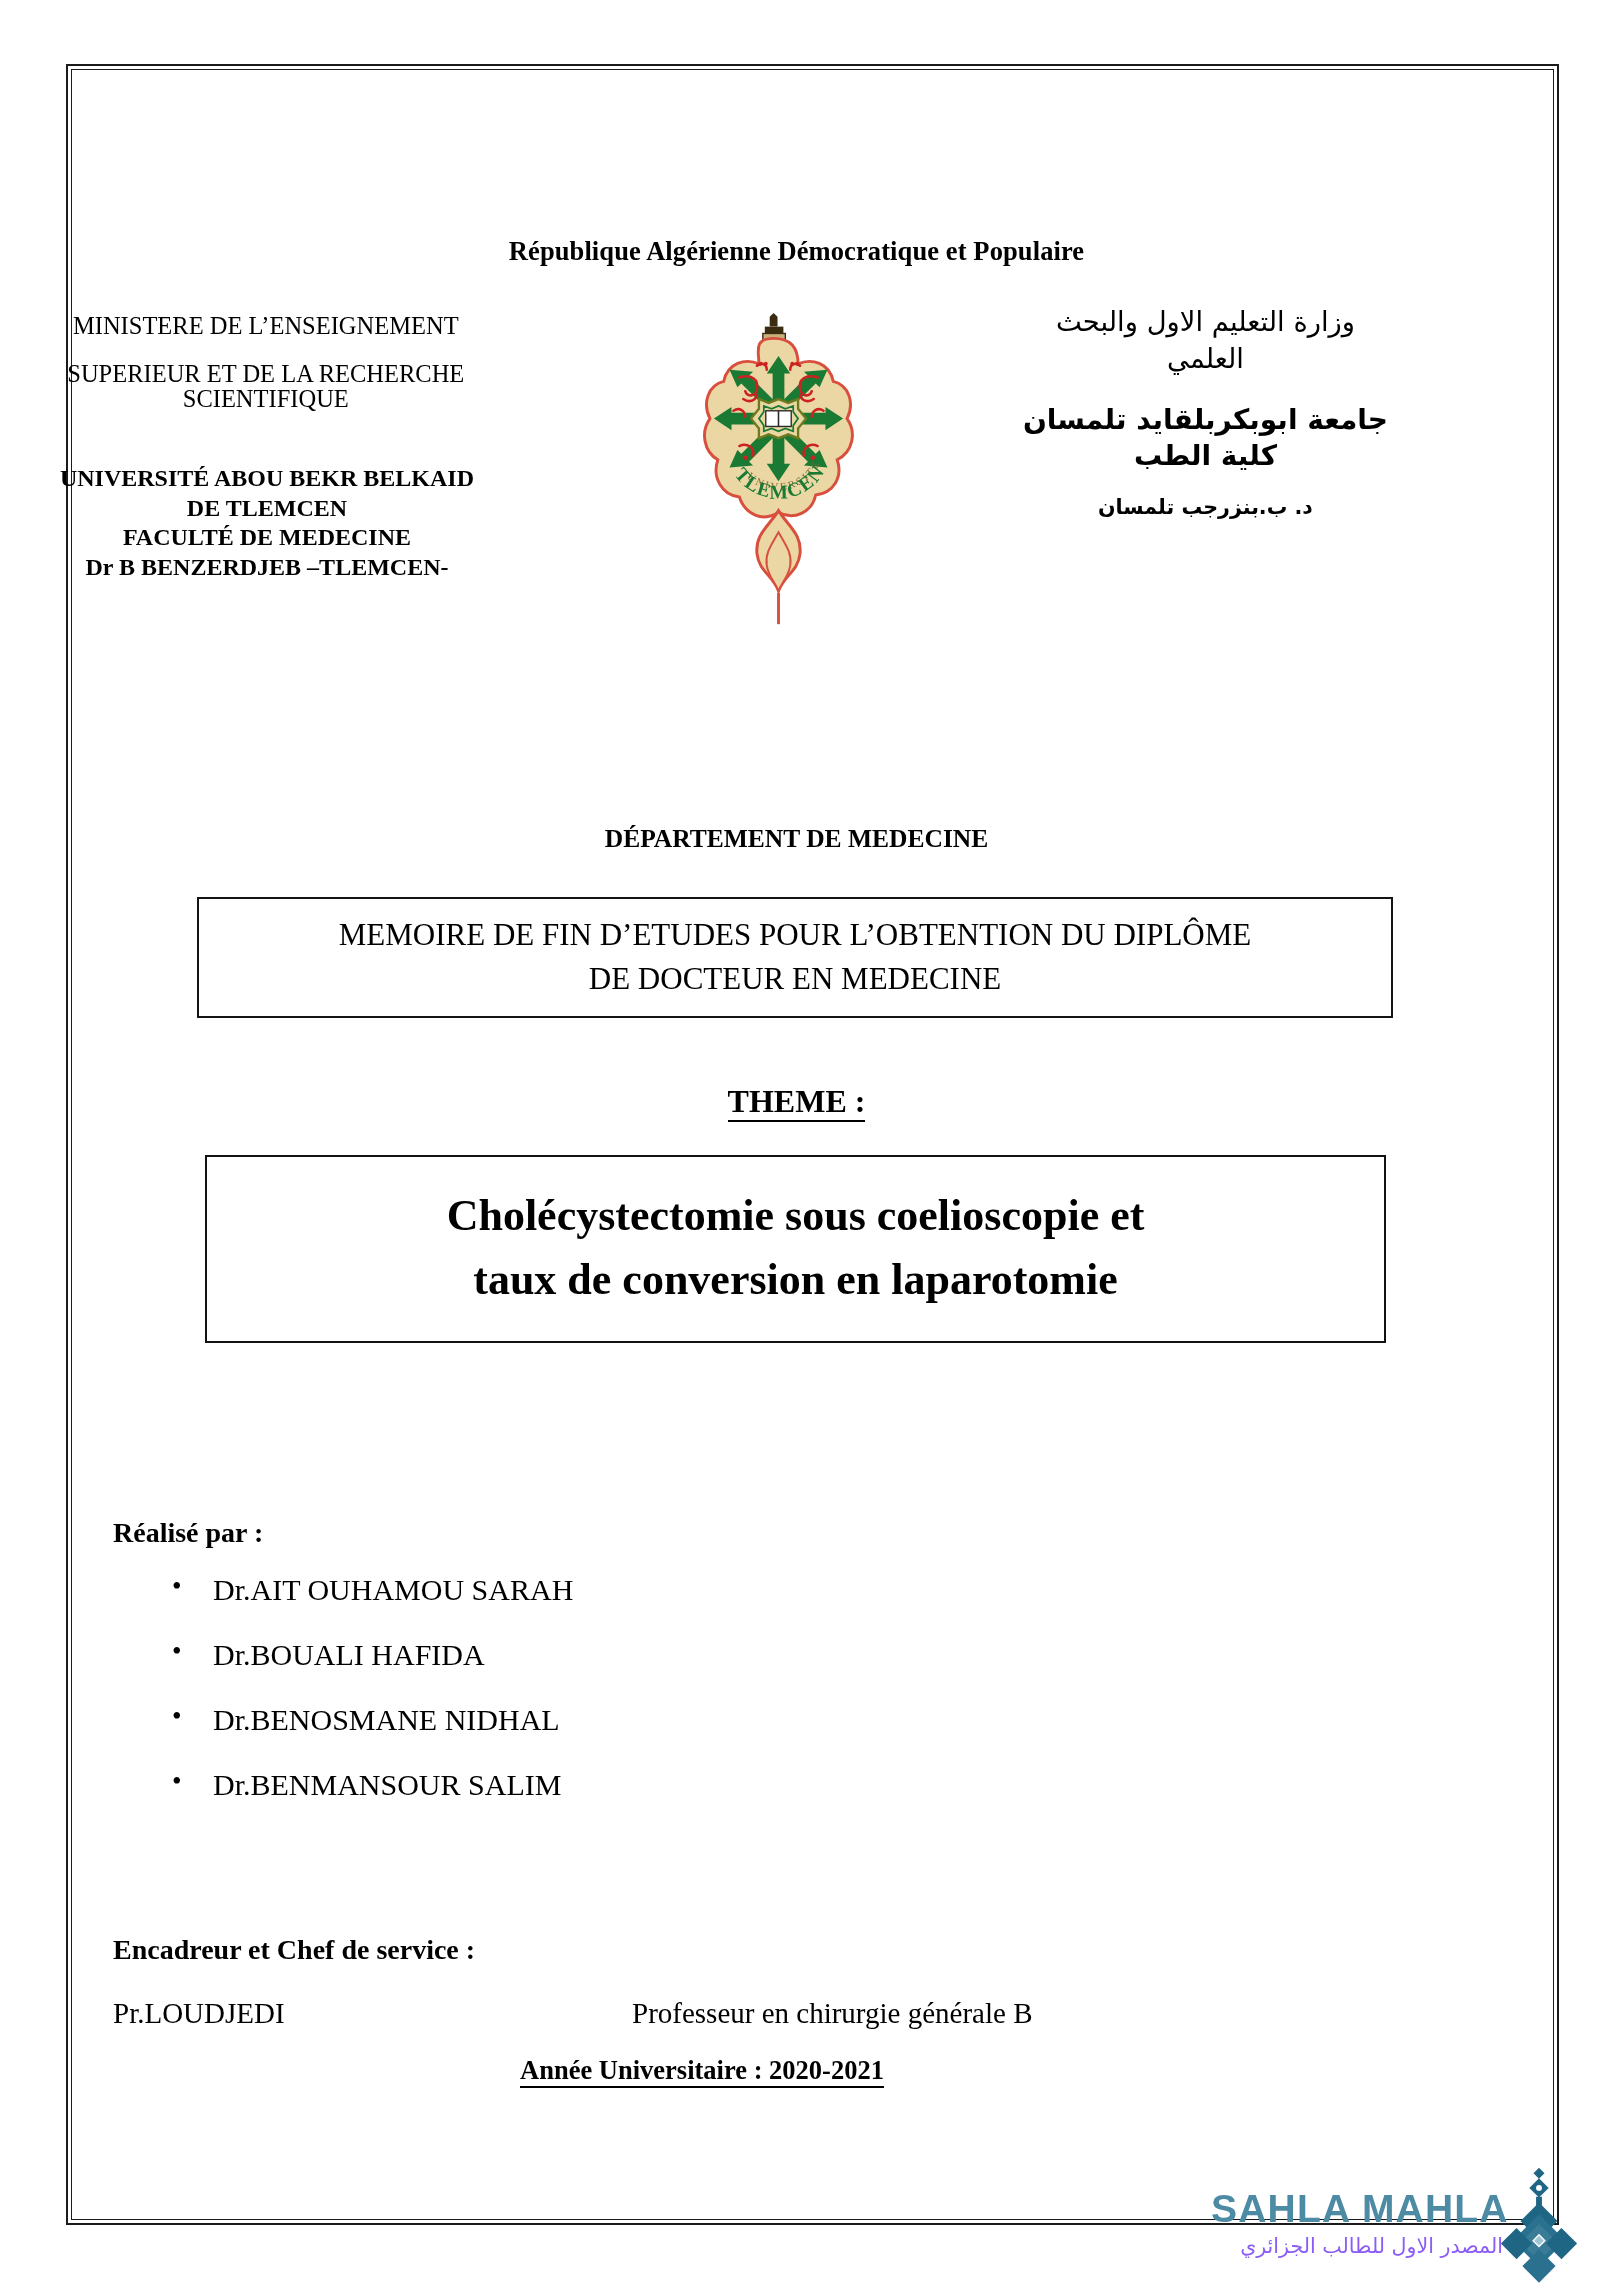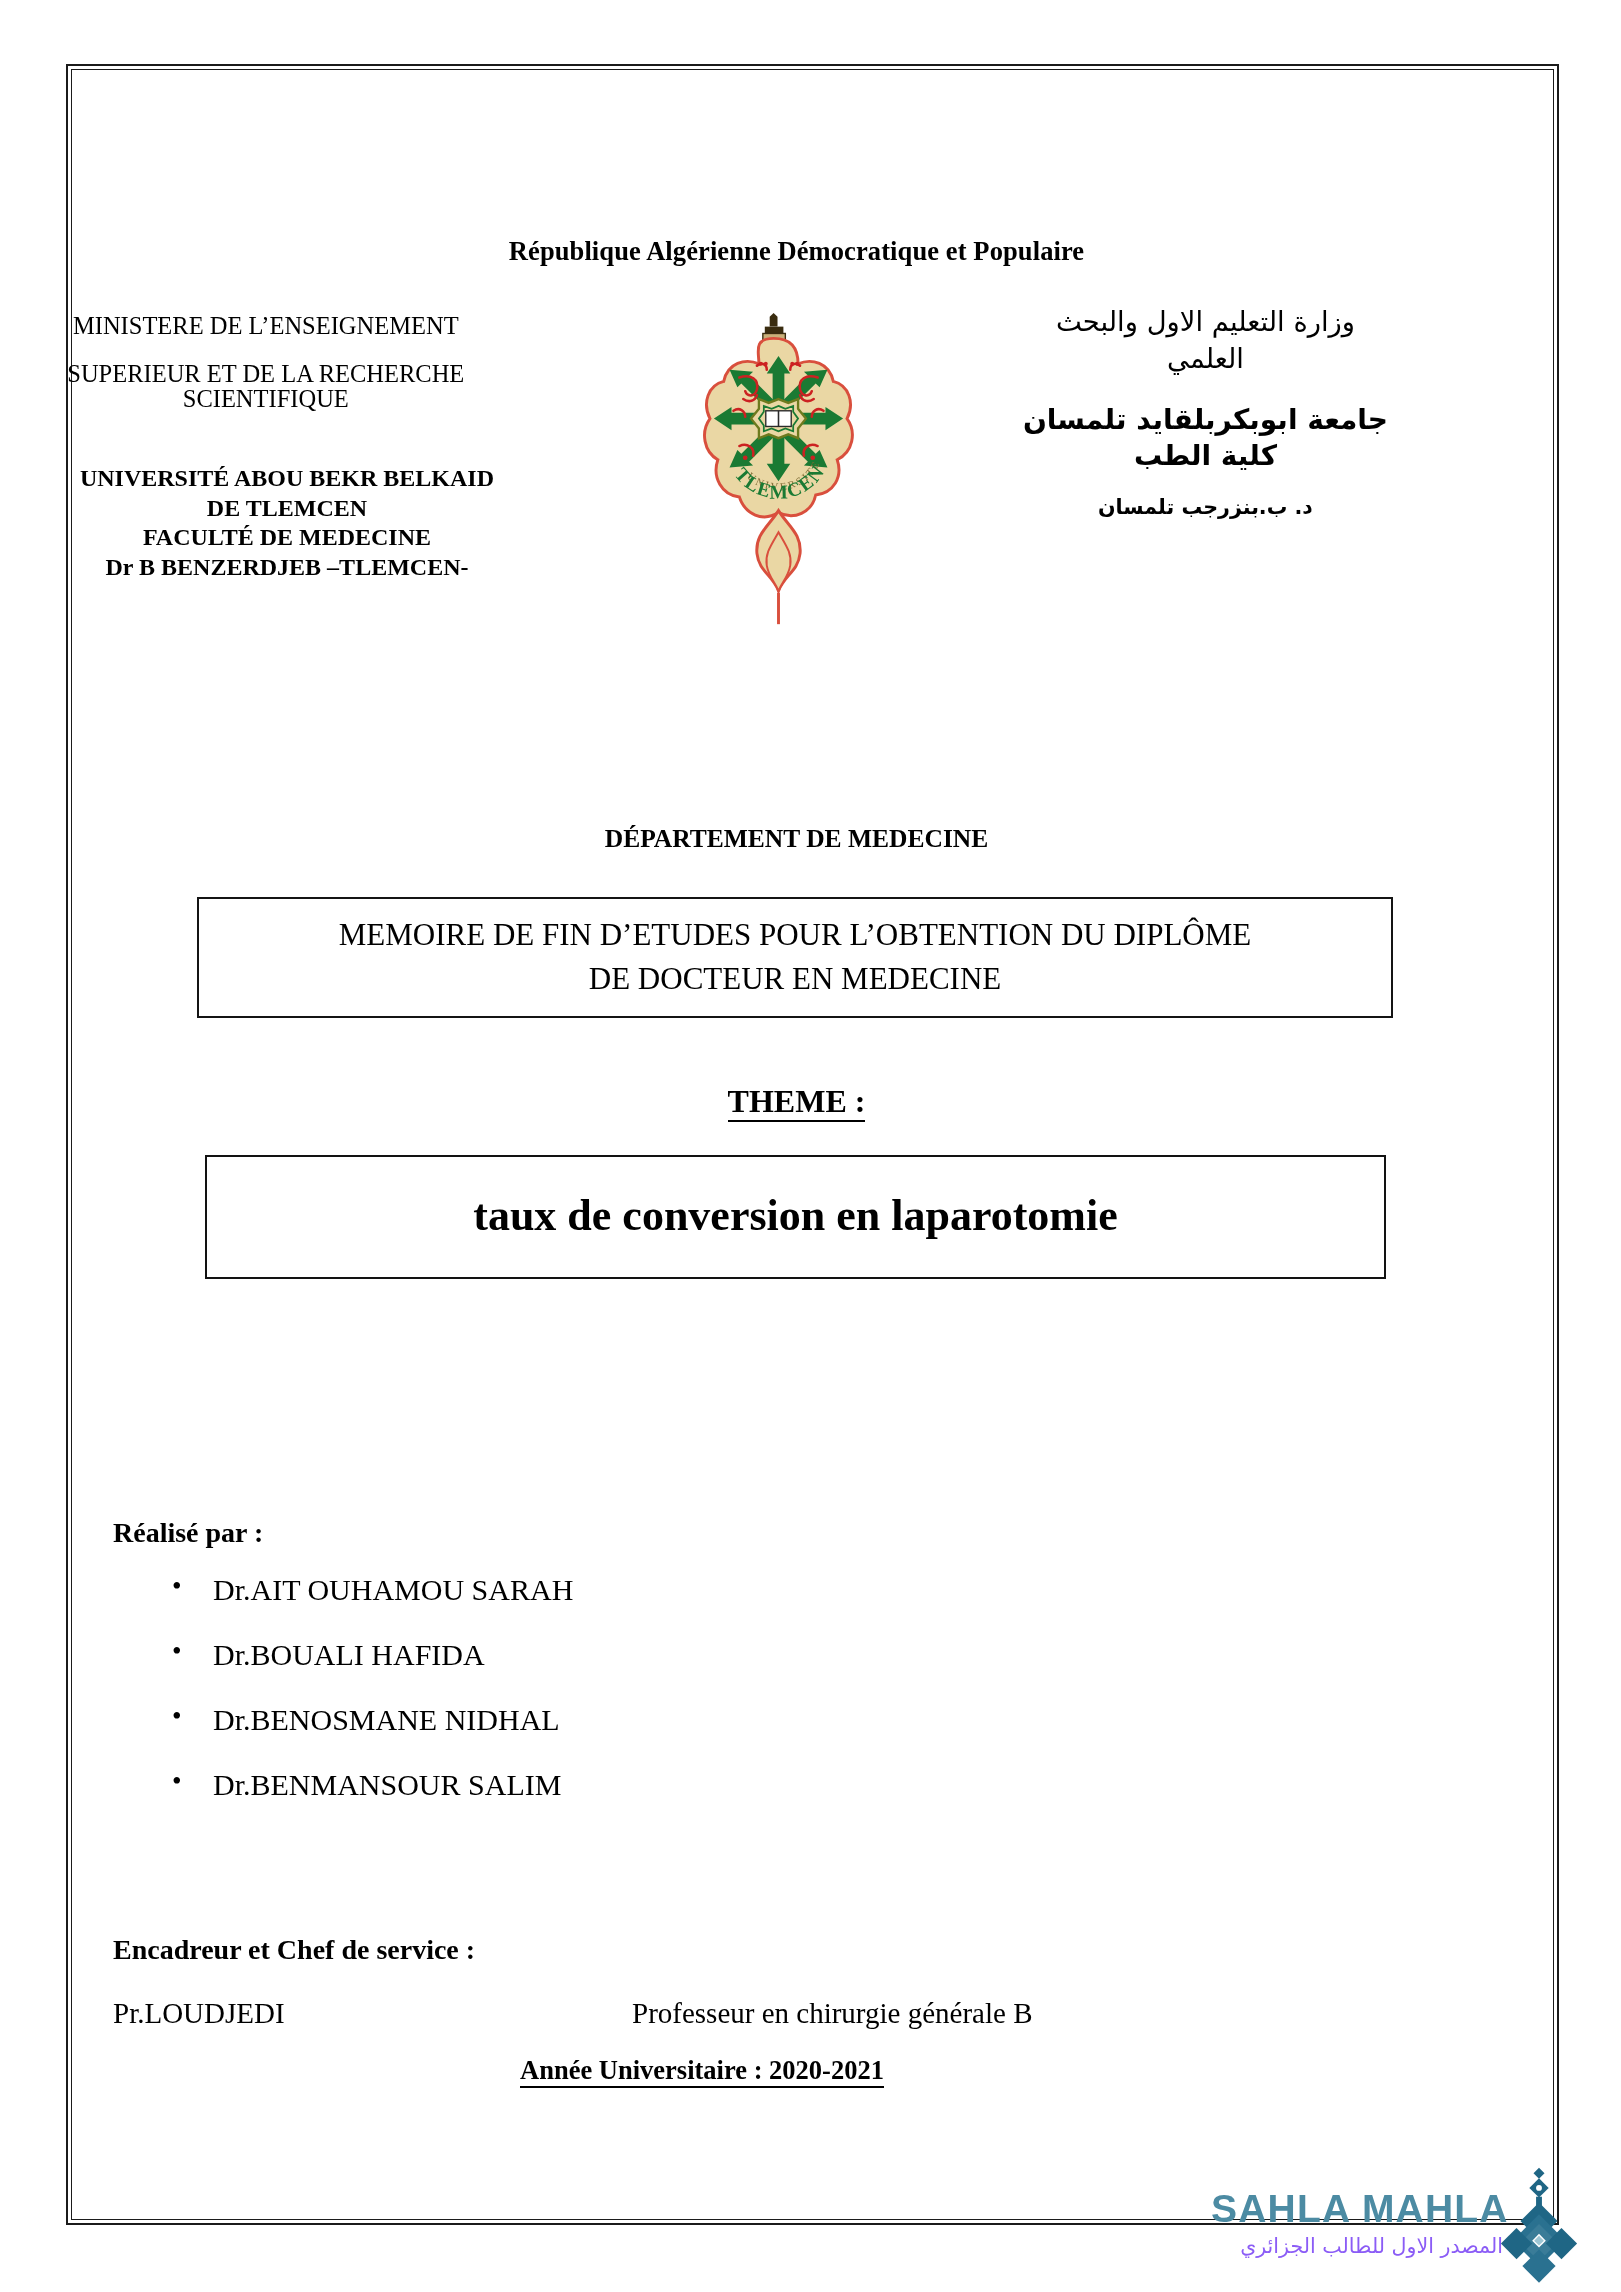--- a/index.html
+++ b/index.html
@@ -79,21 +79,20 @@
   .ministry .ln3 { display:block; }
   .ministry-bold {
     position: absolute;
     left: 0px;
     top: 150px;
     width: 434px;
     text-align: center;
     font-size: 24px;
     font-weight: bold;
     line-height: 1.23;
-    margin-left: 20px;
   }
 
   .arabic-block {
     position: absolute;
     right: 127px;
     top: -9.8px;
     width: 421px;
     text-align: center;
     direction: rtl;
     font-family: "DejaVu Sans", sans-serif;
@@ -408,20 +407,21 @@
   <div class="diploma-box">
     <div>MEMOIRE DE FIN D’ETUDES  POUR L’OBTENTION DU DIPLÔME</div>
     <div>DE DOCTEUR EN MEDECINE</div>
   </div>
 
   <div class="theme">
     <span>THEME :</span>
   </div>
 
   <div class="title-box">
+    <div>Cholécystectomie sous coelioscopie et</div>
     <div>taux de conversion en laparotomie</div>
   </div>
 
   <div class="realise-label">Réalisé par :</div>
 
   <ul class="author-list">
     <li>Dr.AIT OUHAMOU SARAH</li>
     <li>Dr.BOUALI HAFIDA</li>
     <li>Dr.BENOSMANE NIDHAL</li>
     <li>Dr.BENMANSOUR SALIM</li>

